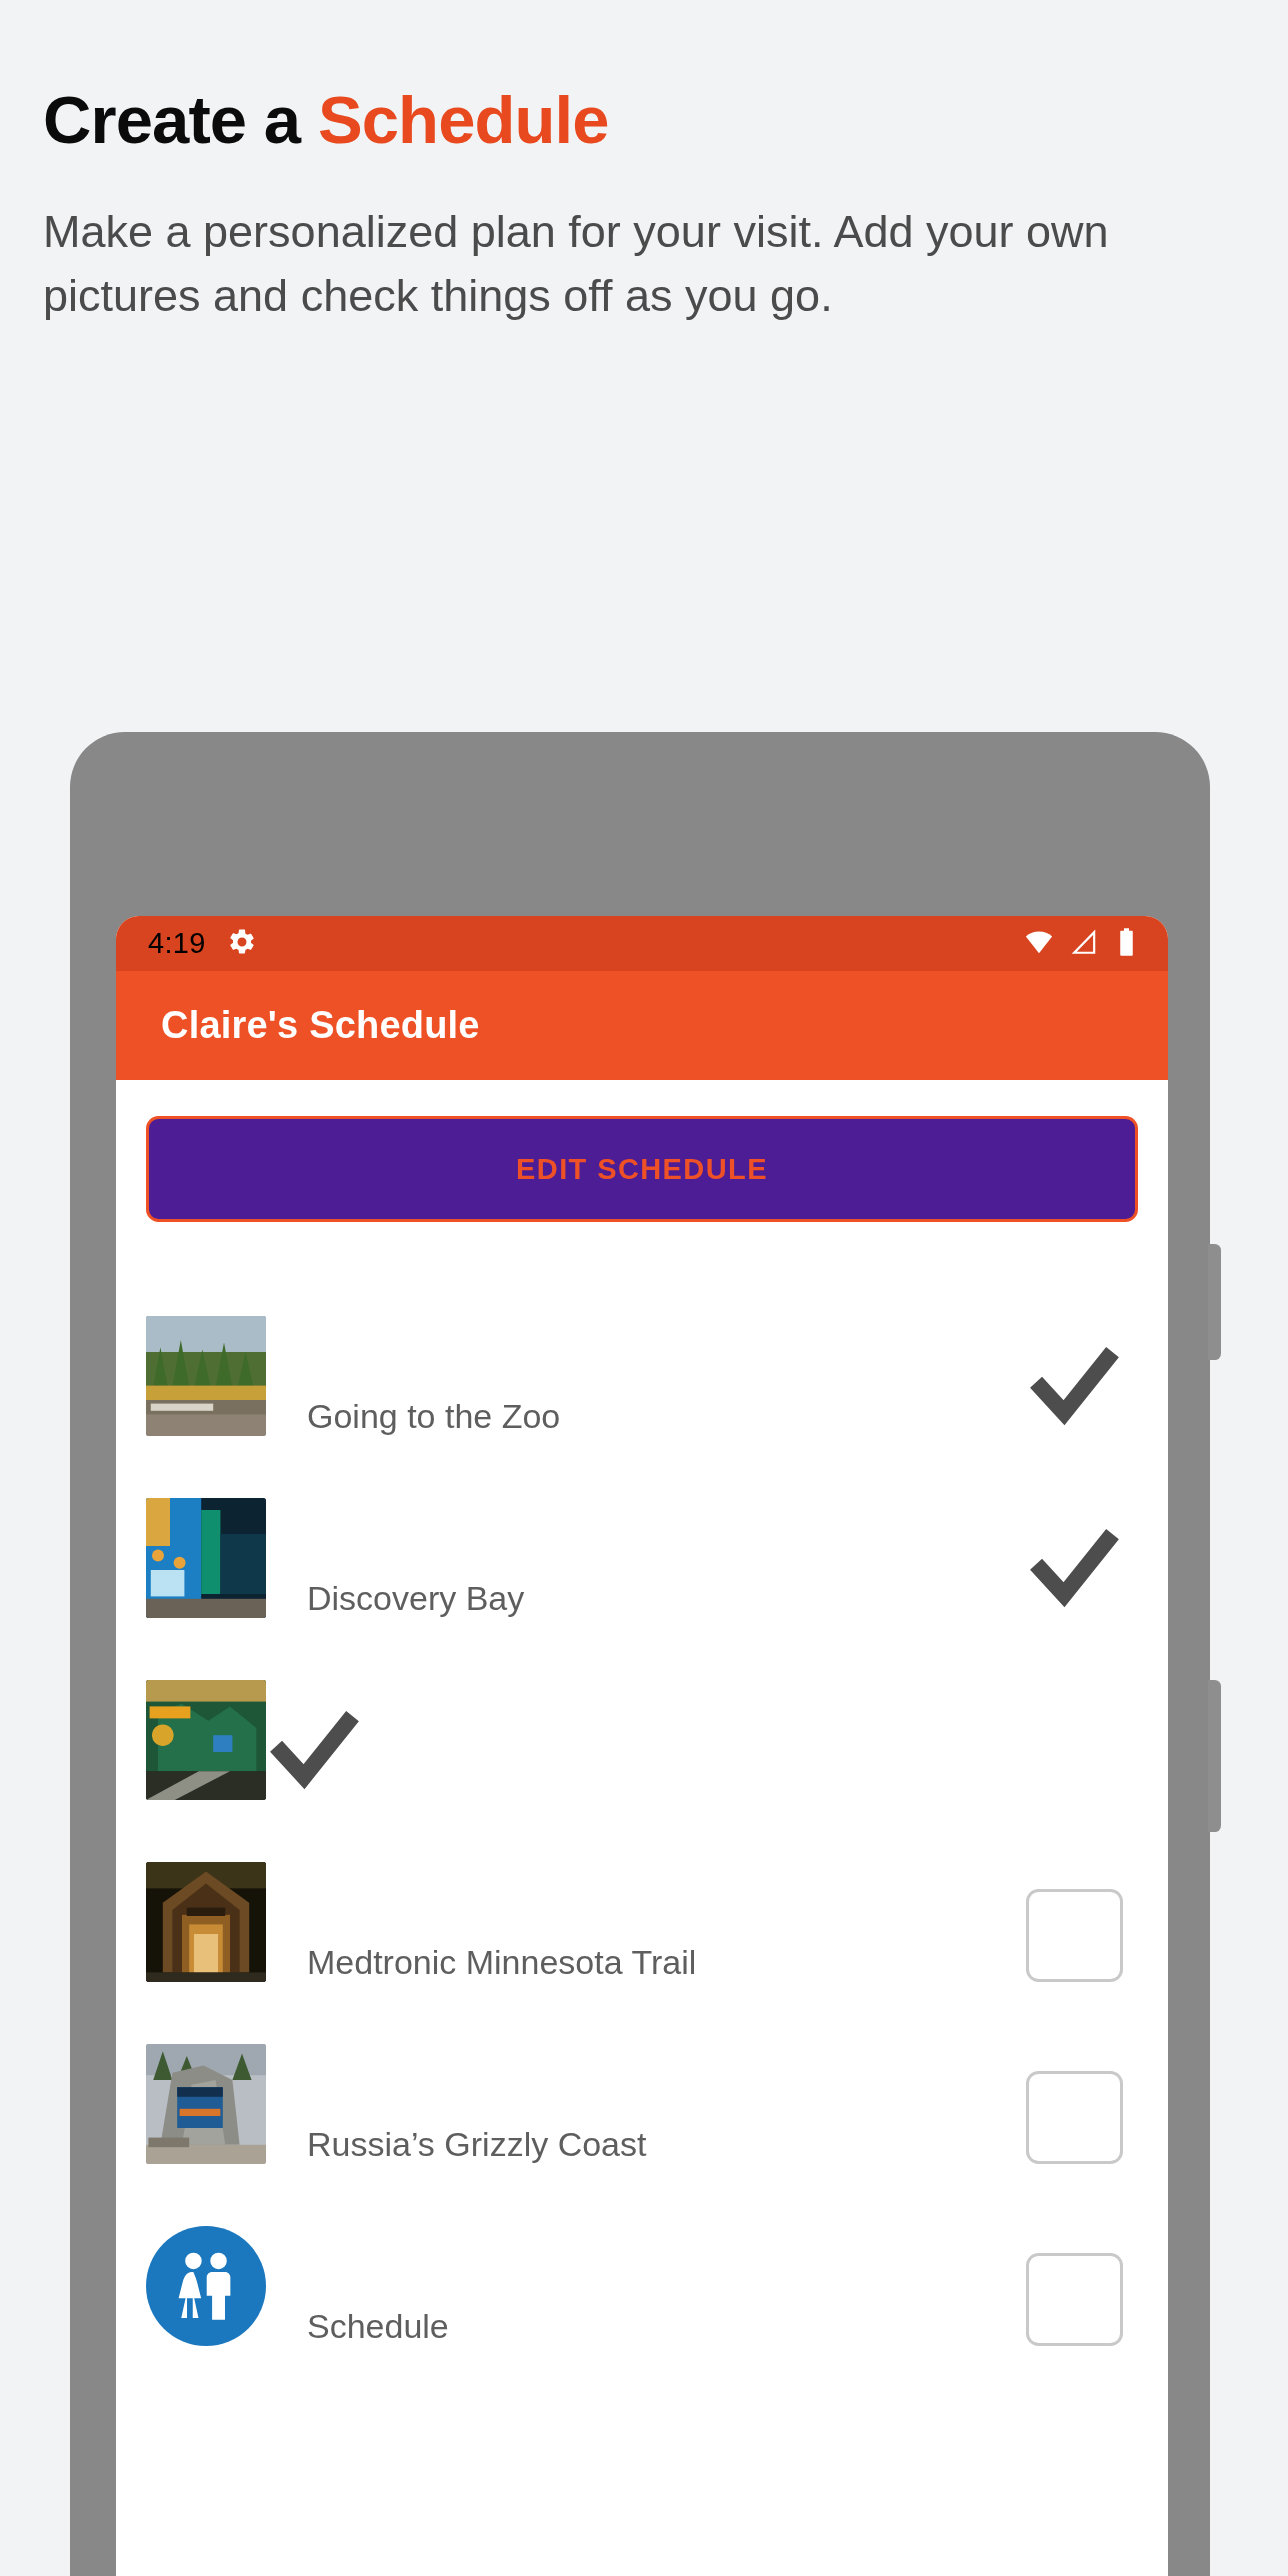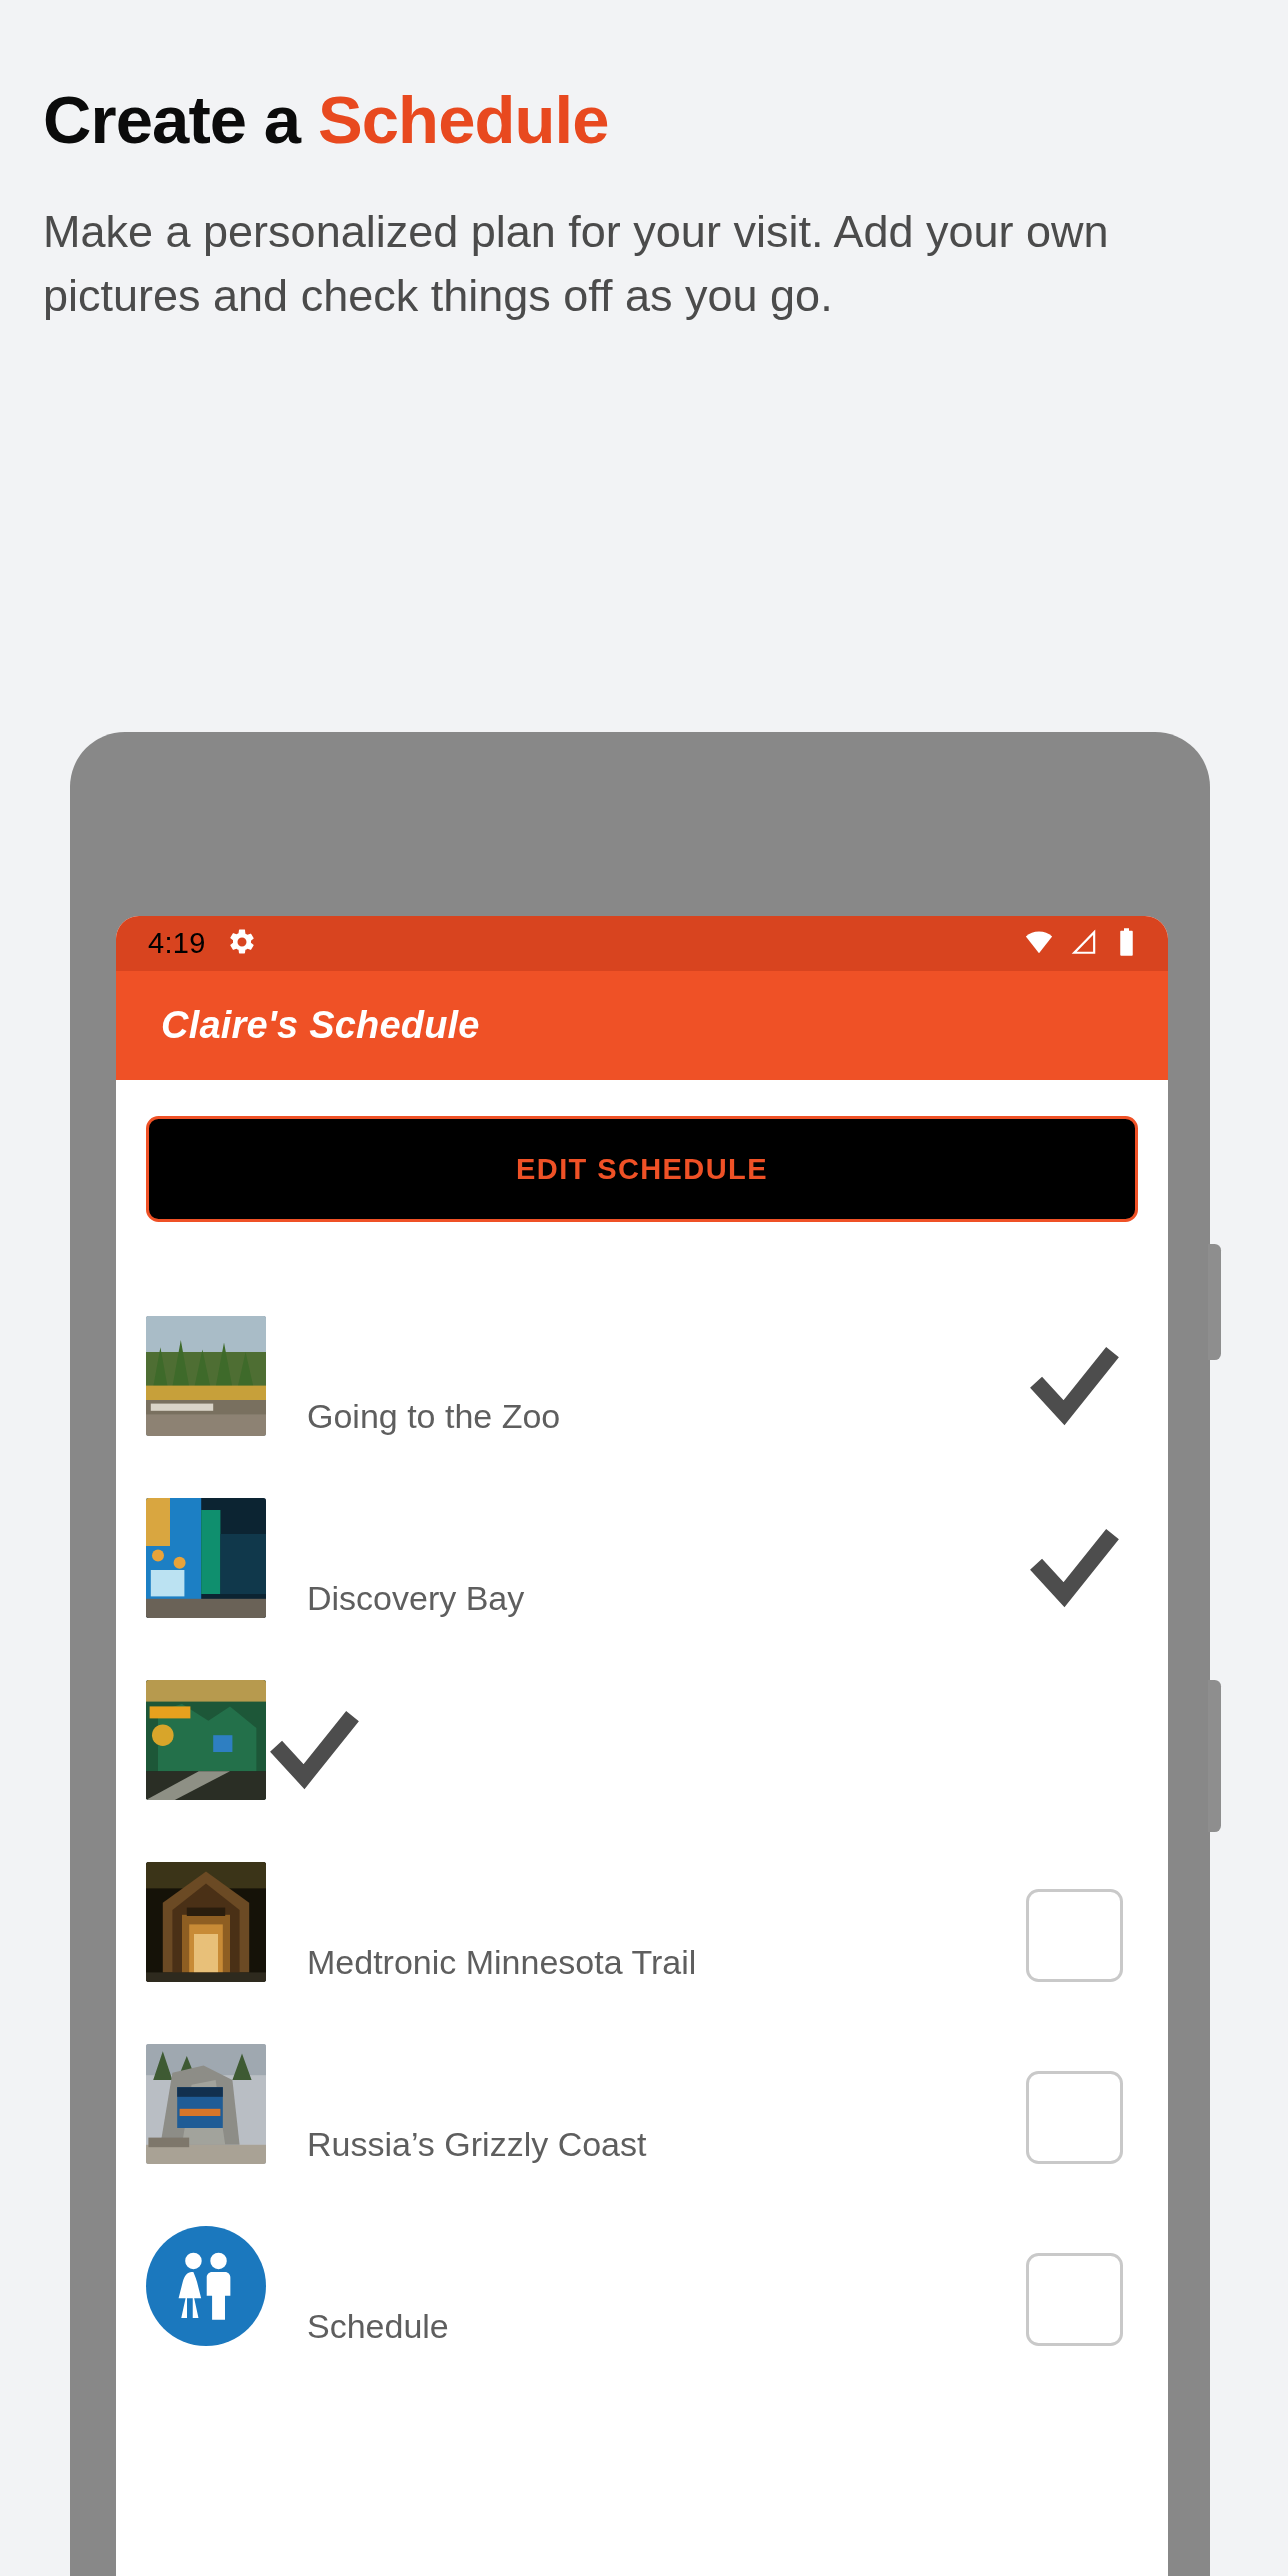--- a/index.html
+++ b/index.html
@@ -91,38 +91,37 @@
   .sb-time { font-size: 29px; font-weight: 400; letter-spacing: 0.3px; }
   .sb-right { margin-left: auto; display: flex; align-items: center; gap: 16px; }
 
   
   .appbar {
     height: 109px;
     background: #EF5126;
     display: flex;
     align-items: center;
     padding: 8px 45px;
-    font-style: italic;
   }
   .appbar-title {
     color: #FFFFFF;
     font-size: 38px;
     font-weight: 700;
     letter-spacing: 0.2px;
   }
 
   
   .screen-body { background: #FFFFFF; padding: 0; }
 
   .edit-btn {
     margin: 36px 30px 0 30px;
     height: 106px;
     border: 3.6px solid #EF5126;
     border-radius: 12.5px;
-    background: #000000;
+    background: #4c1d95;
     color: #EF5126;
     font-size: 29px;
     font-weight: 700;
     letter-spacing: 1.4px;
     display: flex;
     align-items: center;
     justify-content: center;
     cursor: pointer;
   }
 

